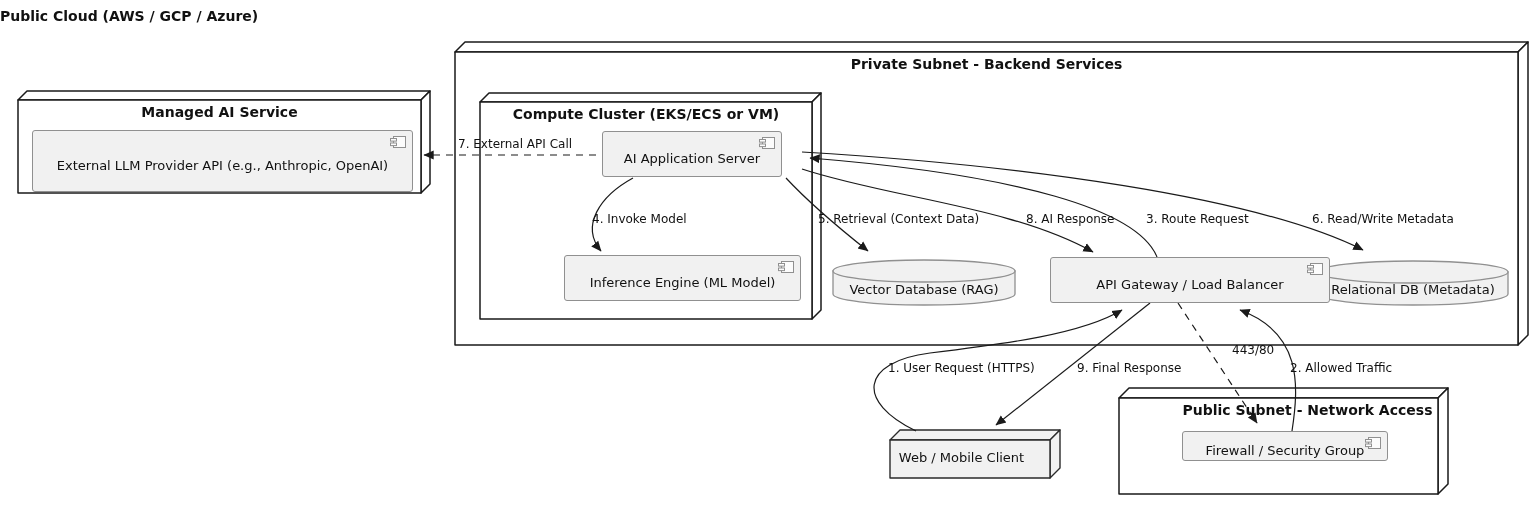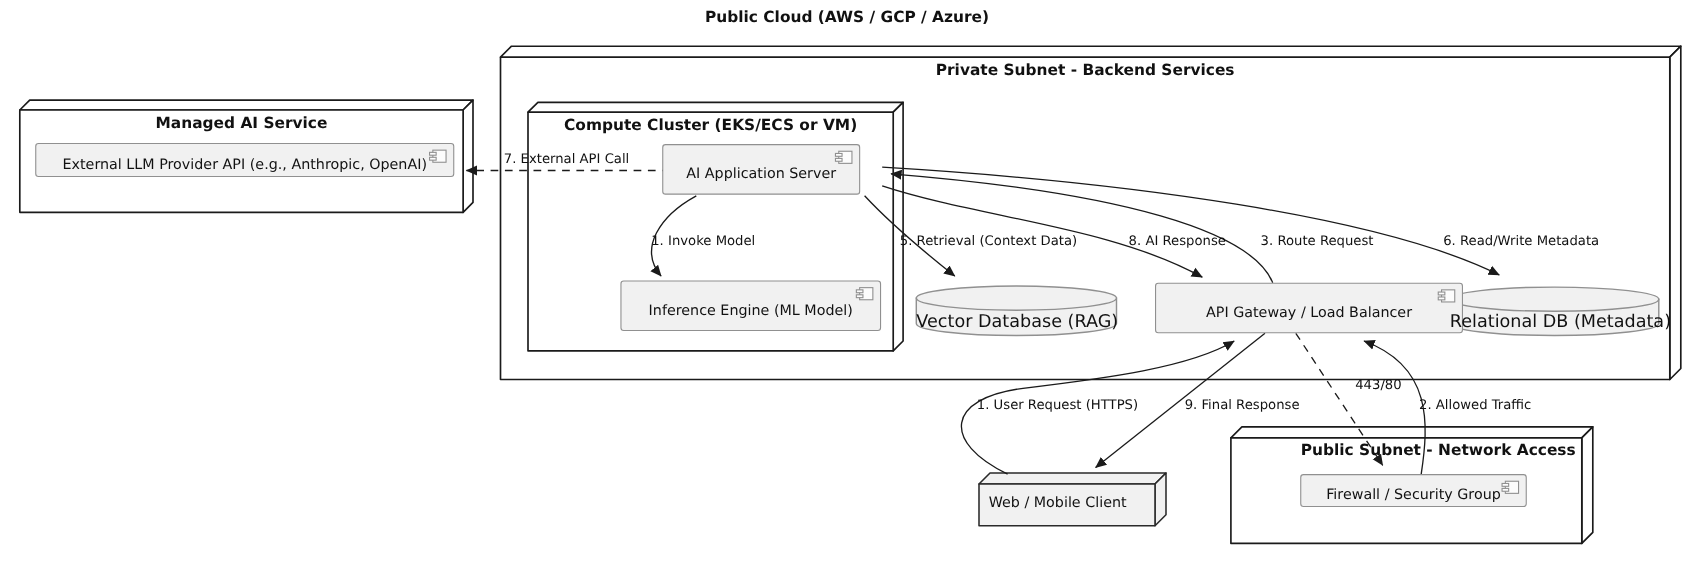--- a/index.html
+++ b/index.html
@@ -2,38 +2,38 @@
 <html><head>
 <meta charset="utf-8">
 <style>
   html,body { margin:0; padding:0; background:#ffffff; }
   .canvas {
     position:relative; width:1540px; height:510px; overflow:hidden;
     font-family:"DejaVu Sans", sans-serif; color:#111; background:#fff;
   }
   .layer { position:absolute; left:0; top:0; }
   .diagram-title {
-    position:absolute; left:0; top:8px; width:1540px; text-align:center;
+    position:absolute; left:0; top:8px; width:1540px; 
     font-size:14px; font-weight:bold; white-space:nowrap;
   }
   .node-title {
     position:absolute; font-size:14px; font-weight:bold; text-align:center;
     white-space:nowrap;
   }
   .node-label {
     position:absolute; font-size:13px; text-align:center; white-space:nowrap;
   }
   .component {
     position:absolute; background:#F1F1F1; border:1px solid #909090;
     border-radius:3px; display:flex; align-items:center; justify-content:center;
     font-size:13px; box-sizing:border-box; padding-top:9px; white-space:nowrap;
   }
   .comp-icon { position:absolute; top:4px; right:5px; }
   .db-label {
-    position:absolute; font-size:16px; text-align:center; white-space:nowrap;
+    position:absolute; font-size:13px; text-align:center; white-space:nowrap;
   }
   .edge-label {
     position:absolute; font-size:12px; white-space:nowrap;
   }
 </style>
 </head>
 <body>
 
 <div class="canvas">
 
@@ -103,21 +103,21 @@
   <div class="node-title" style="left:18px;top:104px;width:403px">Managed AI Service</div>
 
   <div class="node-title" style="left:455px;top:56px;width:1063px">Private Subnet - Backend Services</div>
 
   <div class="node-title" style="left:480px;top:106px;width:332px">Compute Cluster (EKS/ECS or VM)</div>
 
   <div class="node-title" style="left:1119px;top:402px;width:377px">Public Subnet - Network Access</div>
 
   <div class="node-label" style="left:890px;top:450px;width:143px">Web / Mobile Client</div>
 
-  <div class="component" style="left:32px;top:130px;width:381px;height:31px">
+  <div class="component" style="left:32px;top:130px;width:381px;height:62px">
     <svg class="comp-icon" width="18" height="14" viewBox="0 0 18 14">
       <rect x="4.5" y="1.5" width="12" height="11" fill="#FCFCFC" stroke="#909090"></rect>
       <rect x="1.5" y="3.5" width="6" height="2.6" fill="#FCFCFC" stroke="#909090"></rect>
       <rect x="1.5" y="8" width="6" height="2.6" fill="#FCFCFC" stroke="#909090"></rect>
     </svg>
     <span>External LLM Provider API (e.g., Anthropic, OpenAI)</span>
   </div>
 
   <div class="component" style="left:602px;top:131px;width:180px;height:46px">
     <svg class="comp-icon" width="18" height="14" viewBox="0 0 18 14">
@@ -152,21 +152,21 @@
       <rect x="1.5" y="3.5" width="6" height="2.6" fill="#FCFCFC" stroke="#909090"></rect>
       <rect x="1.5" y="8" width="6" height="2.6" fill="#FCFCFC" stroke="#909090"></rect>
     </svg>
     <span>Firewall / Security Group</span>
   </div>
 
   <div class="db-label" style="left:833px;top:282px;width:182px">Vector Database (RAG)</div>
   <div class="db-label" style="left:1318px;top:282px;width:190px">Relational DB (Metadata)</div>
 
   <div class="edge-label" style="left:458px;top:137px">7. External API Call</div>
-  <div class="edge-label" style="left:592px;top:212px">1. Invoke Model</div>
+  <div class="edge-label" style="left:592px;top:212px">4. Invoke Model</div>
   <div class="edge-label" style="left:818px;top:212px">5. Retrieval (Context Data)</div>
   <div class="edge-label" style="left:1026px;top:212px">8. AI Response</div>
   <div class="edge-label" style="left:1146px;top:212px">3. Route Request</div>
   <div class="edge-label" style="left:1312px;top:212px">6. Read/Write Metadata</div>
   <div class="edge-label" style="left:888px;top:361px">1. User Request (HTTPS)</div>
   <div class="edge-label" style="left:1077px;top:361px">9. Final Response</div>
   <div class="edge-label" style="left:1232px;top:343px">443/80</div>
   <div class="edge-label" style="left:1290px;top:361px">2. Allowed Traffic</div>
 
 </div>

